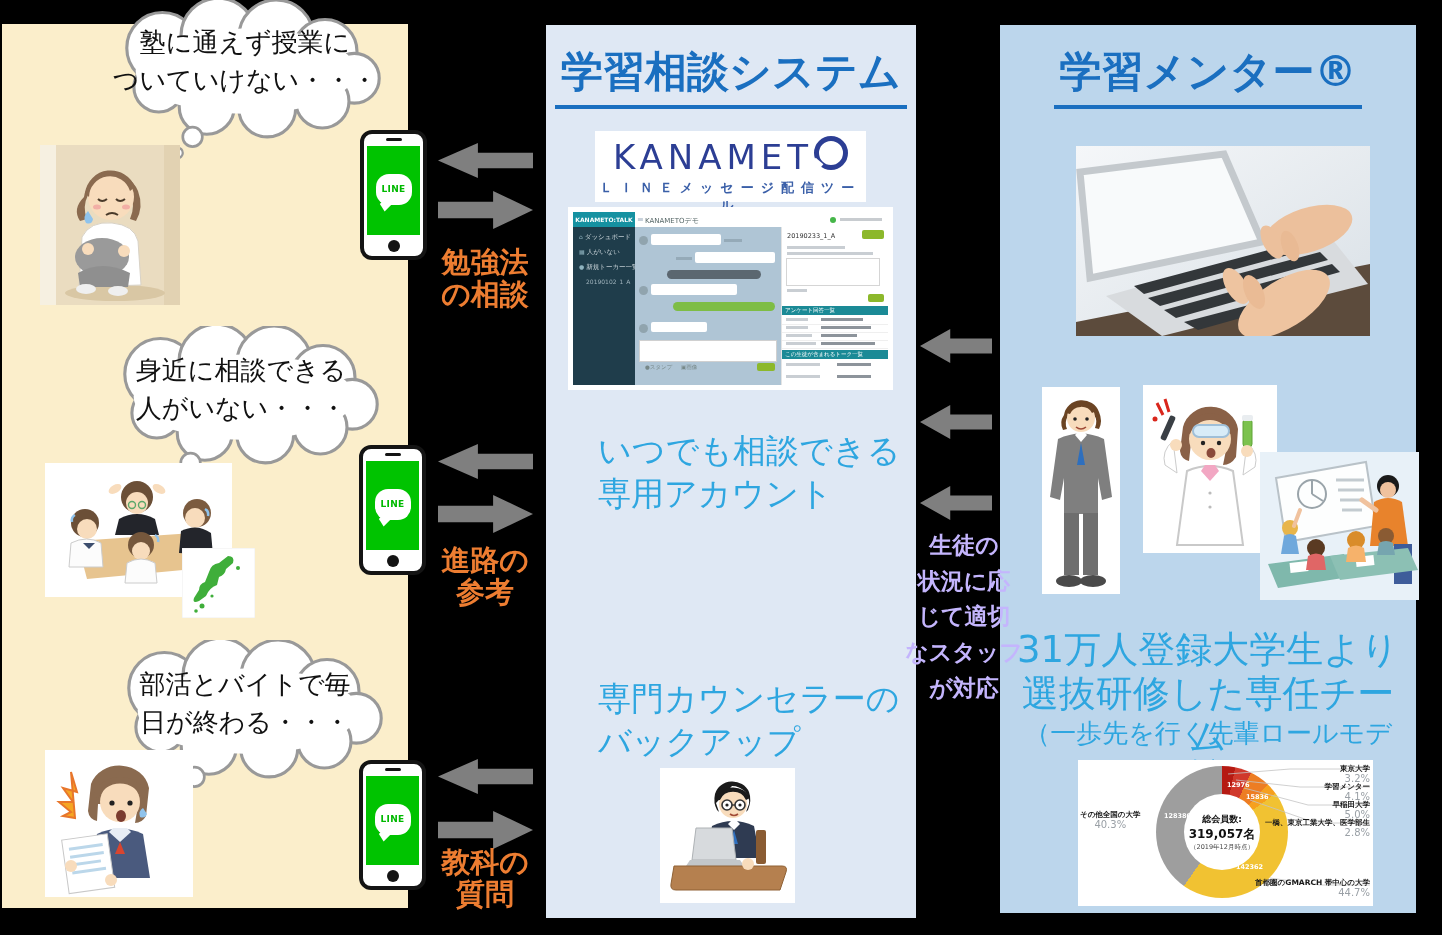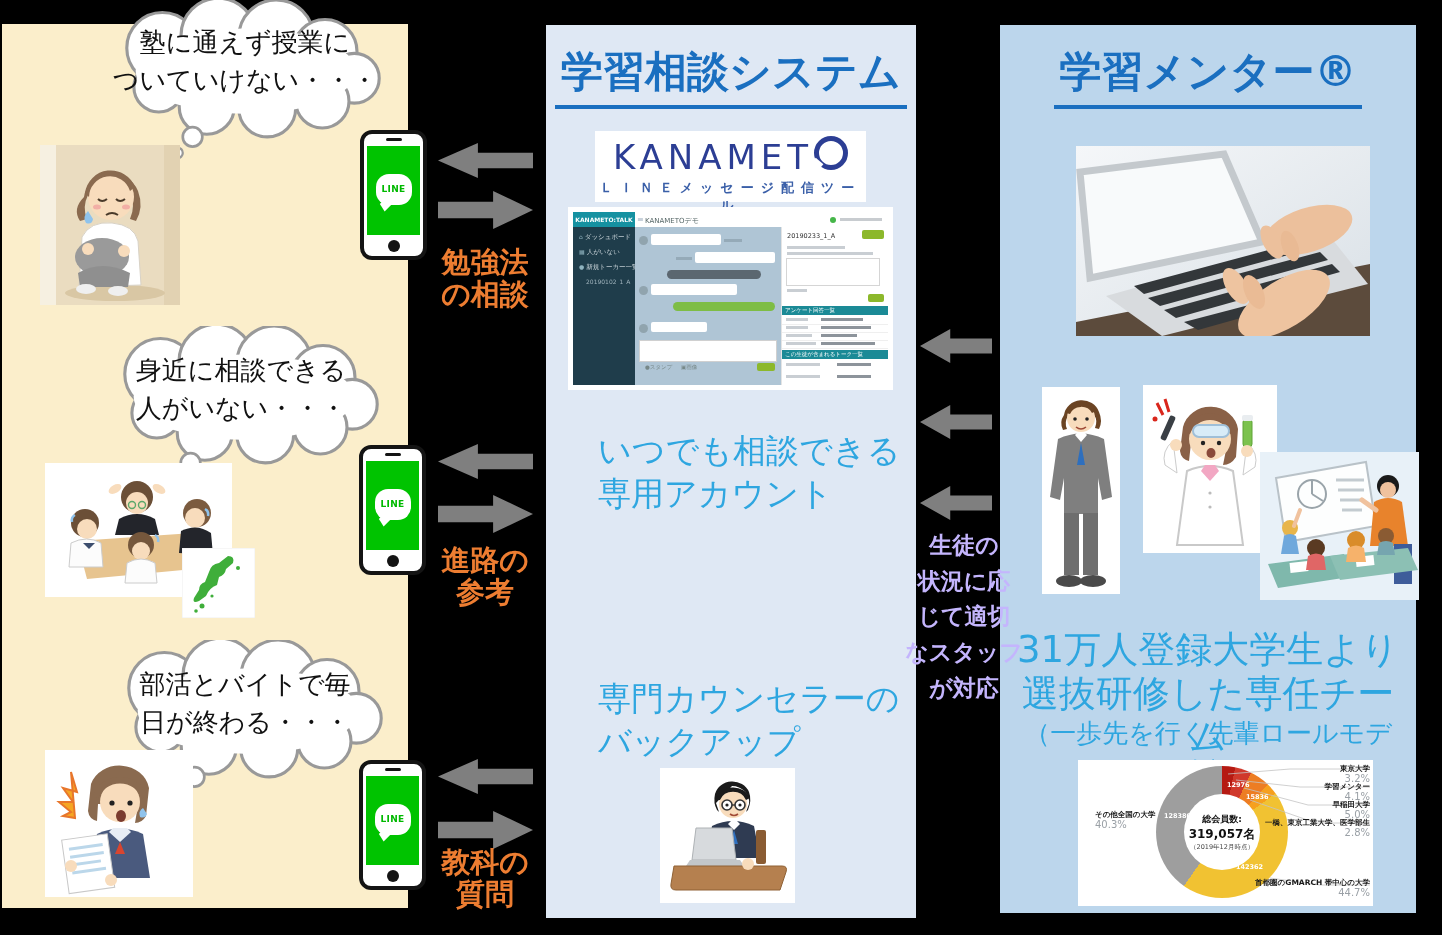--- a/index.html
+++ b/index.html
@@ -519,21 +519,21 @@
         <div class="co-pct">5.0%</div>
     </div>
     <div class="co" style="top:58px">
       <div class="co-name">一橋、東京工業大学、医学部生</div>
         <div class="co-pct">2.8%</div>
     </div>
     <div class="co" style="top:118px">
       <div class="co-name">首都圏のGMARCH 帯中心の大学</div>
         <div class="co-pct">44.7%</div>
     </div>
-    <div class="co" style="top:50px;right:auto;left:17px;text-align:left">
+    <div class="co" style="top:50px;right:auto;left:2px;text-align:center">
       <div class="co-name">その他全国の大学</div>
         <div class="co-pct">40.3%</div>
     </div>
     <div class="sv" style="left:149px;top:21px">12976</div>
     <div class="sv" style="left:168px;top:33px">15836</div>
     <div class="sv" style="left:158px;top:103px">142362</div>
     <div class="sv" style="left:86px;top:52px">128380</div>
   </div>
 
 </div>

